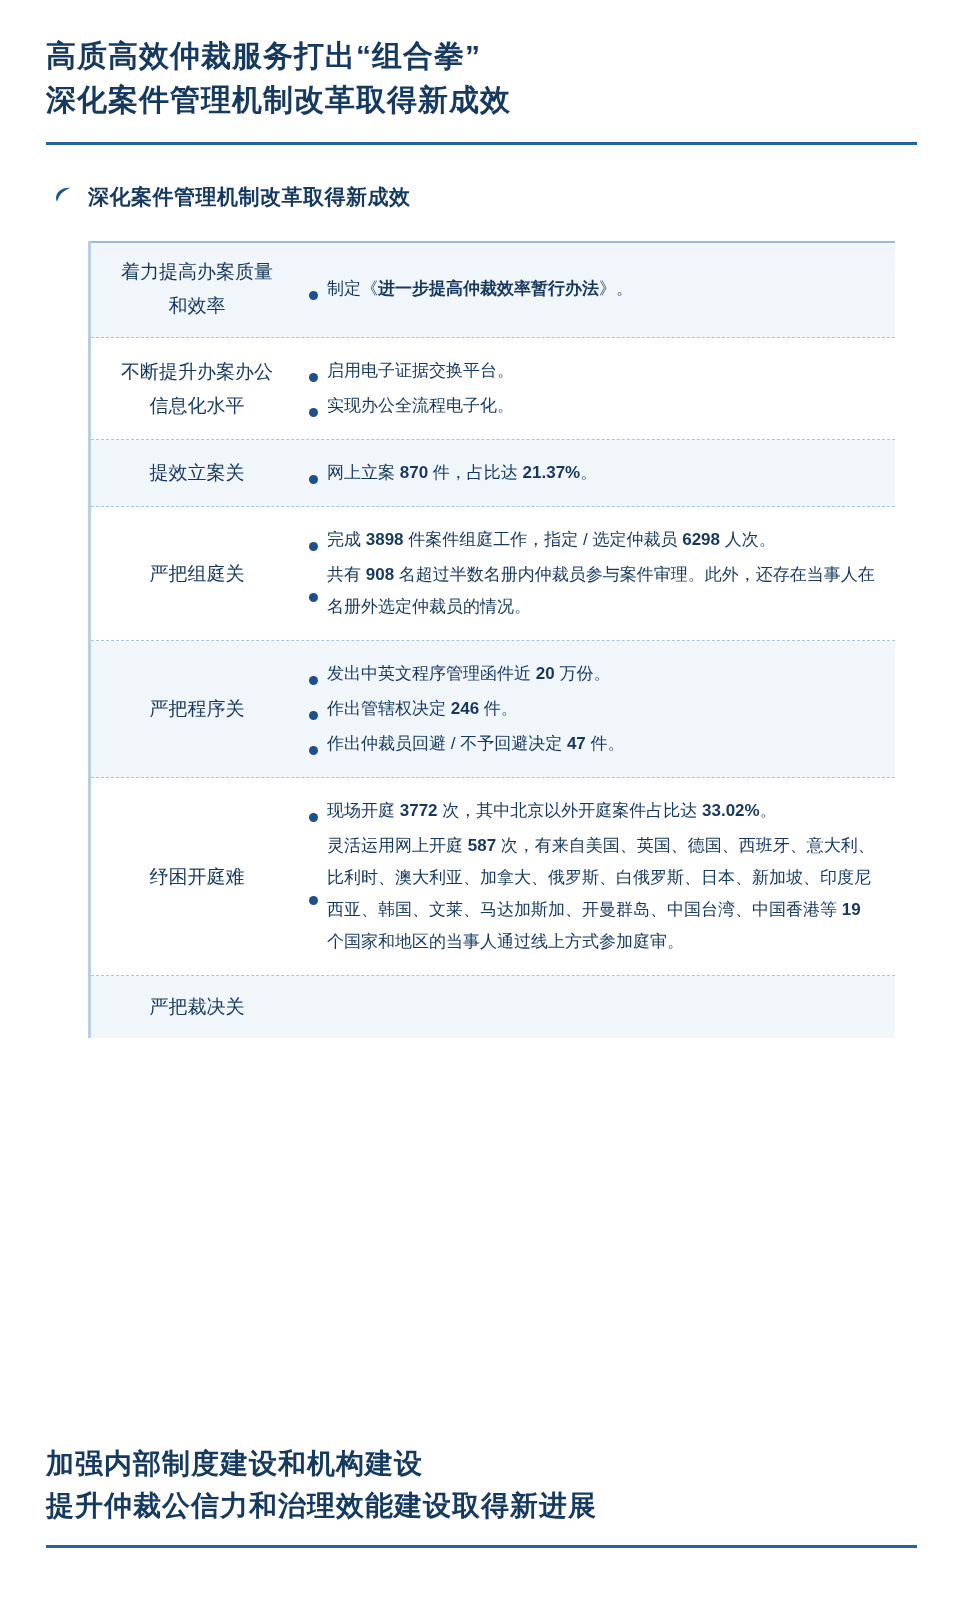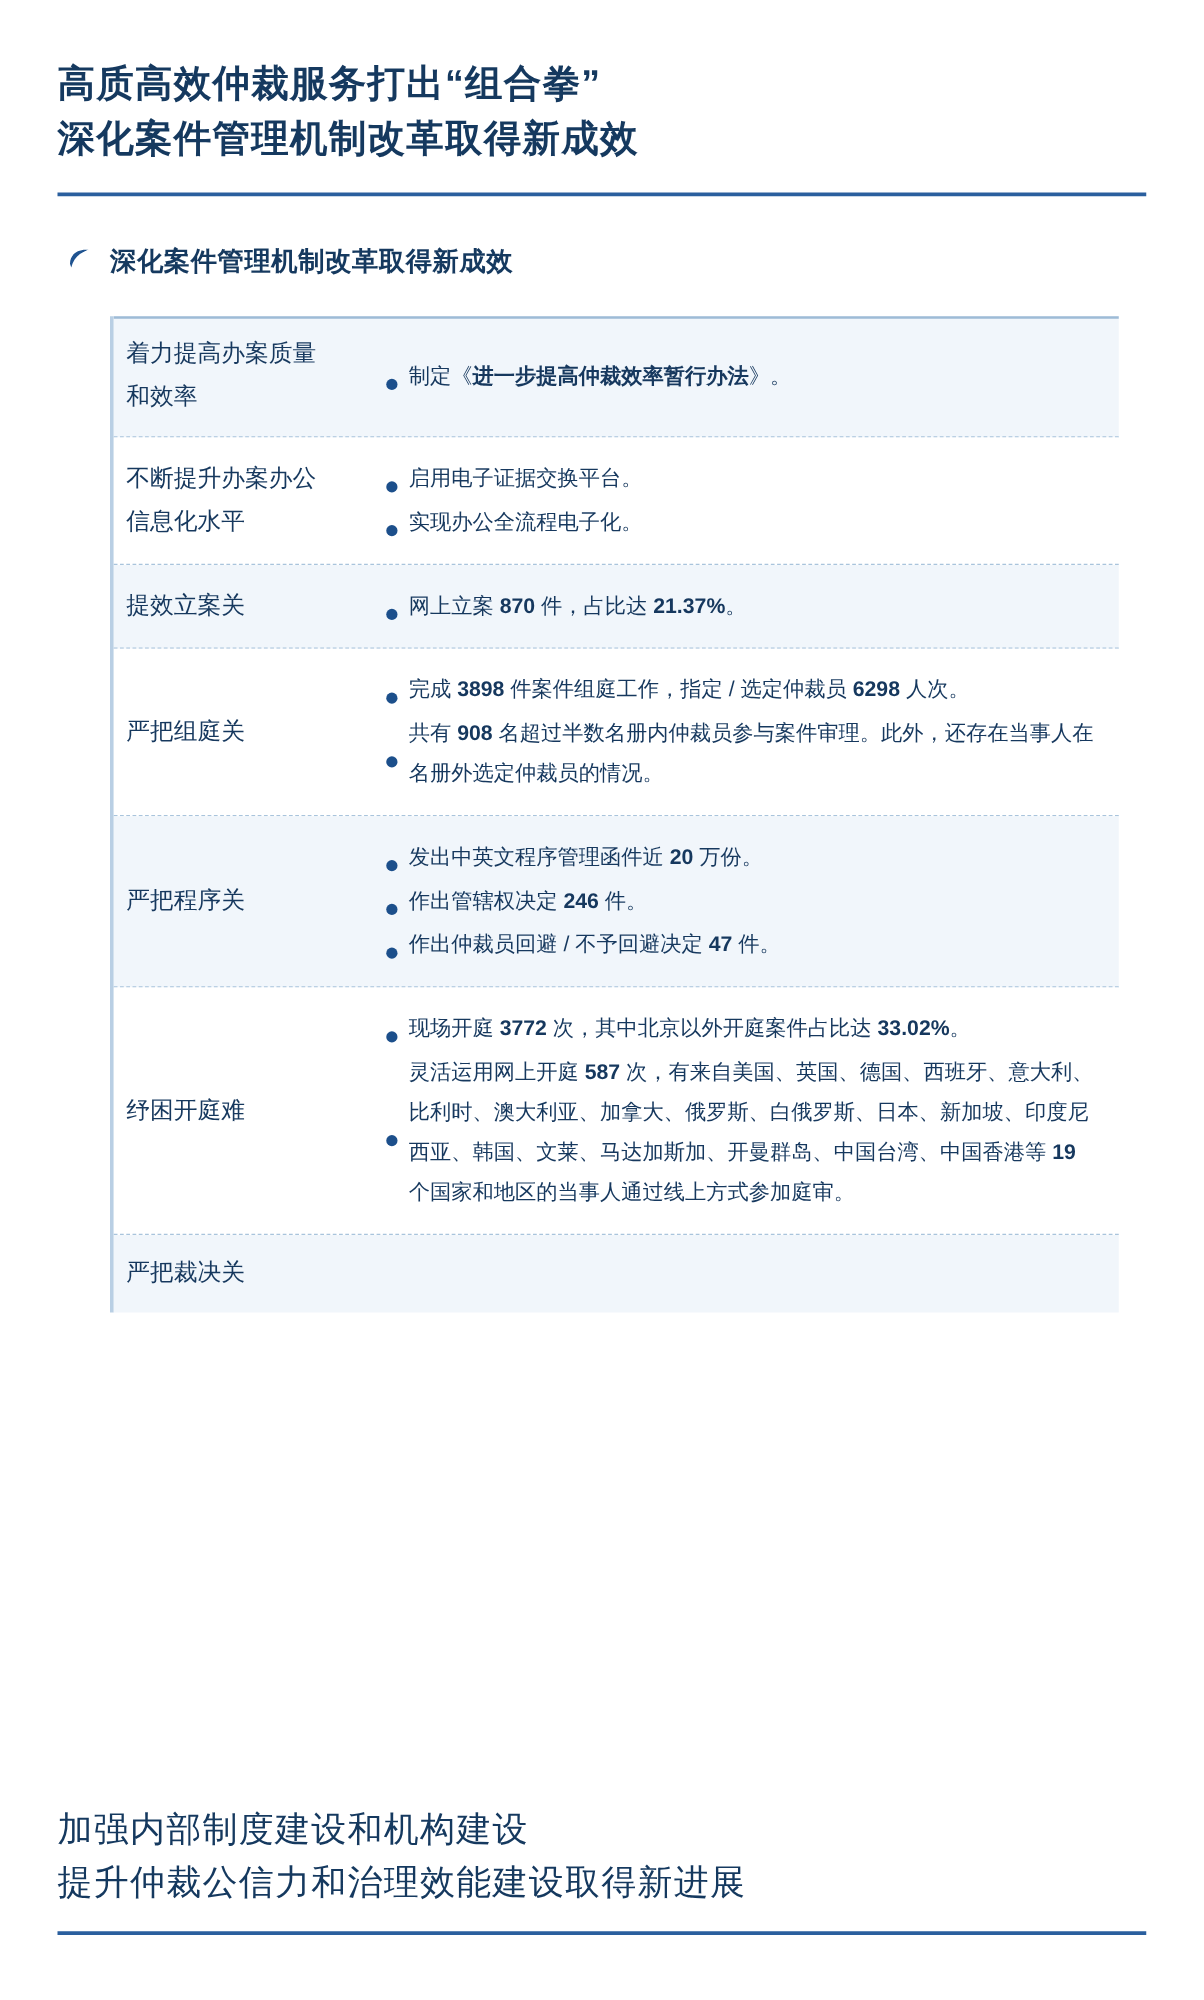--- a/index.html
+++ b/index.html
@@ -14,21 +14,21 @@
     color: #16385e;
     position: relative;
     overflow: hidden;
   }
 
   .page {
     width: 963px;
     height: 1572px;
     position: relative;
     box-sizing: border-box;
-    padding: 16px 46px;
+    padding: 4px 46px;
   }
 
   
   .top-heading {
     padding-top: 30px;
   }
   .top-heading .line {
     font-size: 30px;
     font-weight: bold;
     line-height: 44px;
@@ -89,20 +89,21 @@
   }
   .row-odd {
     background: #f1f6fb;
   }
   .row-even {
     background: #ffffff;
   }
   .cell-label {
     width: 212px;
     flex: 0 0 212px;
+    text-align: center;
     font-size: 19px;
     line-height: 34px;
     color: #16385e;
     padding: 14px 10px;
     box-sizing: border-box;
   }
   .cell-body {
     flex: 1 1 auto;
     padding: 14px 16px 14px 6px;
     box-sizing: border-box;
@@ -134,21 +135,21 @@
 
   
   .bottom-heading {
     position: absolute;
     left: 46px;
     right: 46px;
     bottom: 24px;
   }
   .bottom-heading .line {
     font-size: 28px;
-    font-weight: normal;
+    font-weight: bold;
     line-height: 42px;
     letter-spacing: 1px;
     color: #15395f;
   }
   .bottom-rule {
     height: 3px;
     background: #2a5f9e;
     margin-top: 18px;
   }
 </style>

